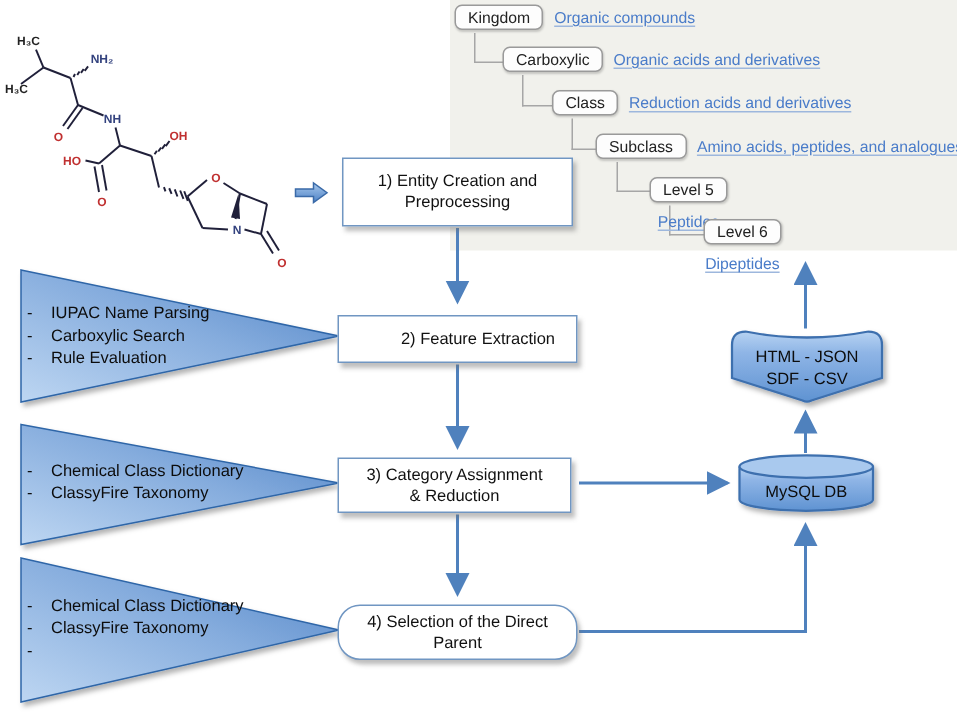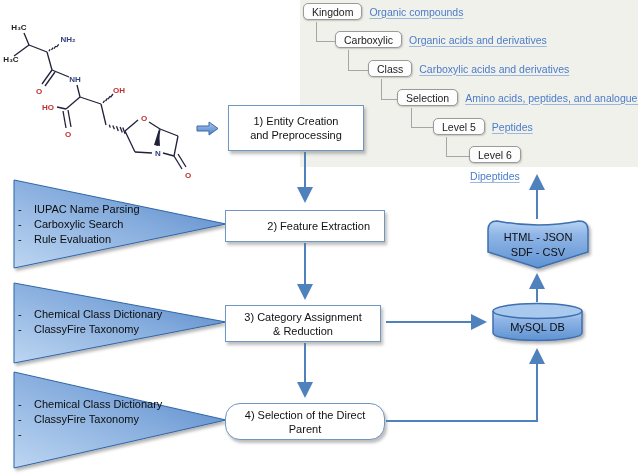--- a/index.html
+++ b/index.html
@@ -52,27 +52,27 @@
   <div class="tree-row" style="left:303px;top:3px;">
     <span class="rank-box">Kingdom</span>
     <span class="tree-link">Organic compounds</span>
   </div>
   <div class="tree-row" style="left:335px;top:31px;">
     <span class="rank-box">Carboxylic</span>
     <span class="tree-link">Organic acids and derivatives</span>
   </div>
   <div class="tree-row" style="left:368px;top:60px;">
     <span class="rank-box">Class</span>
-    <span class="tree-link">Carboxylic acids and derivatives</span>
+    <span class="tree-link">Reduction acids and derivatives</span>
   </div>
   <div class="tree-row" style="left:397px;top:89px;">
-    <span class="rank-box">Selection</span>
+    <span class="rank-box">Subclass</span>
     <span class="tree-link">Amino acids, peptides, and analogues</span>
   </div>
-  <div class="tree-row" style="left:433px;top:118px;">
+  <div class="tree-row" style="left:433px;top:118px;flex-direction:column;">
     <span class="rank-box">Level 5</span>
     <span class="tree-link">Peptides</span>
   </div>
   <div class="tree-row" style="left:469px;top:146px;flex-direction:column;">
     <span class="rank-box">Level 6</span>
     <span class="tree-link">Dipeptides</span>
   </div>
 
   <svg id="shapes" width="638" height="475" viewBox="0 0 638 475">
     <defs>
@@ -164,21 +164,21 @@
       <text x="75" y="82" fill="#33427e">NH</text>
       <text x="48" y="110" fill="#c03030">HO</text>
       <text x="68" y="137" fill="#c03030">O</text>
       <text x="119" y="93" fill="#c03030">OH</text>
       <text x="144" y="121" fill="#c03030">O</text>
       <text x="158" y="156" fill="#33427e">N</text>
       <text x="188" y="178" fill="#c03030">O</text>
     </g>
   </svg>
 
-  <div class="step-box" style="left:228px;top:105px;width:136px;height:46px;">
+  <div class="step-box" style="left:228px;top:105px;width:154px;height:46px;">
     <span>1) Entity Creation and Preprocessing</span>
   </div>
   <div class="step-box" style="left:225px;top:210px;width:160px;height:32px;justify-content:flex-end;">
     <span>2) Feature Extraction</span>
   </div>
   <div class="step-box" style="left:225px;top:305px;width:156px;height:37px;">
     <span>3) Category Assignment &amp; Reduction</span>
   </div>
   <div class="step-box" style="left:225px;top:403px;width:160px;height:37px;border-radius:15px;">
     <span>4) Selection of the Direct Parent</span>

